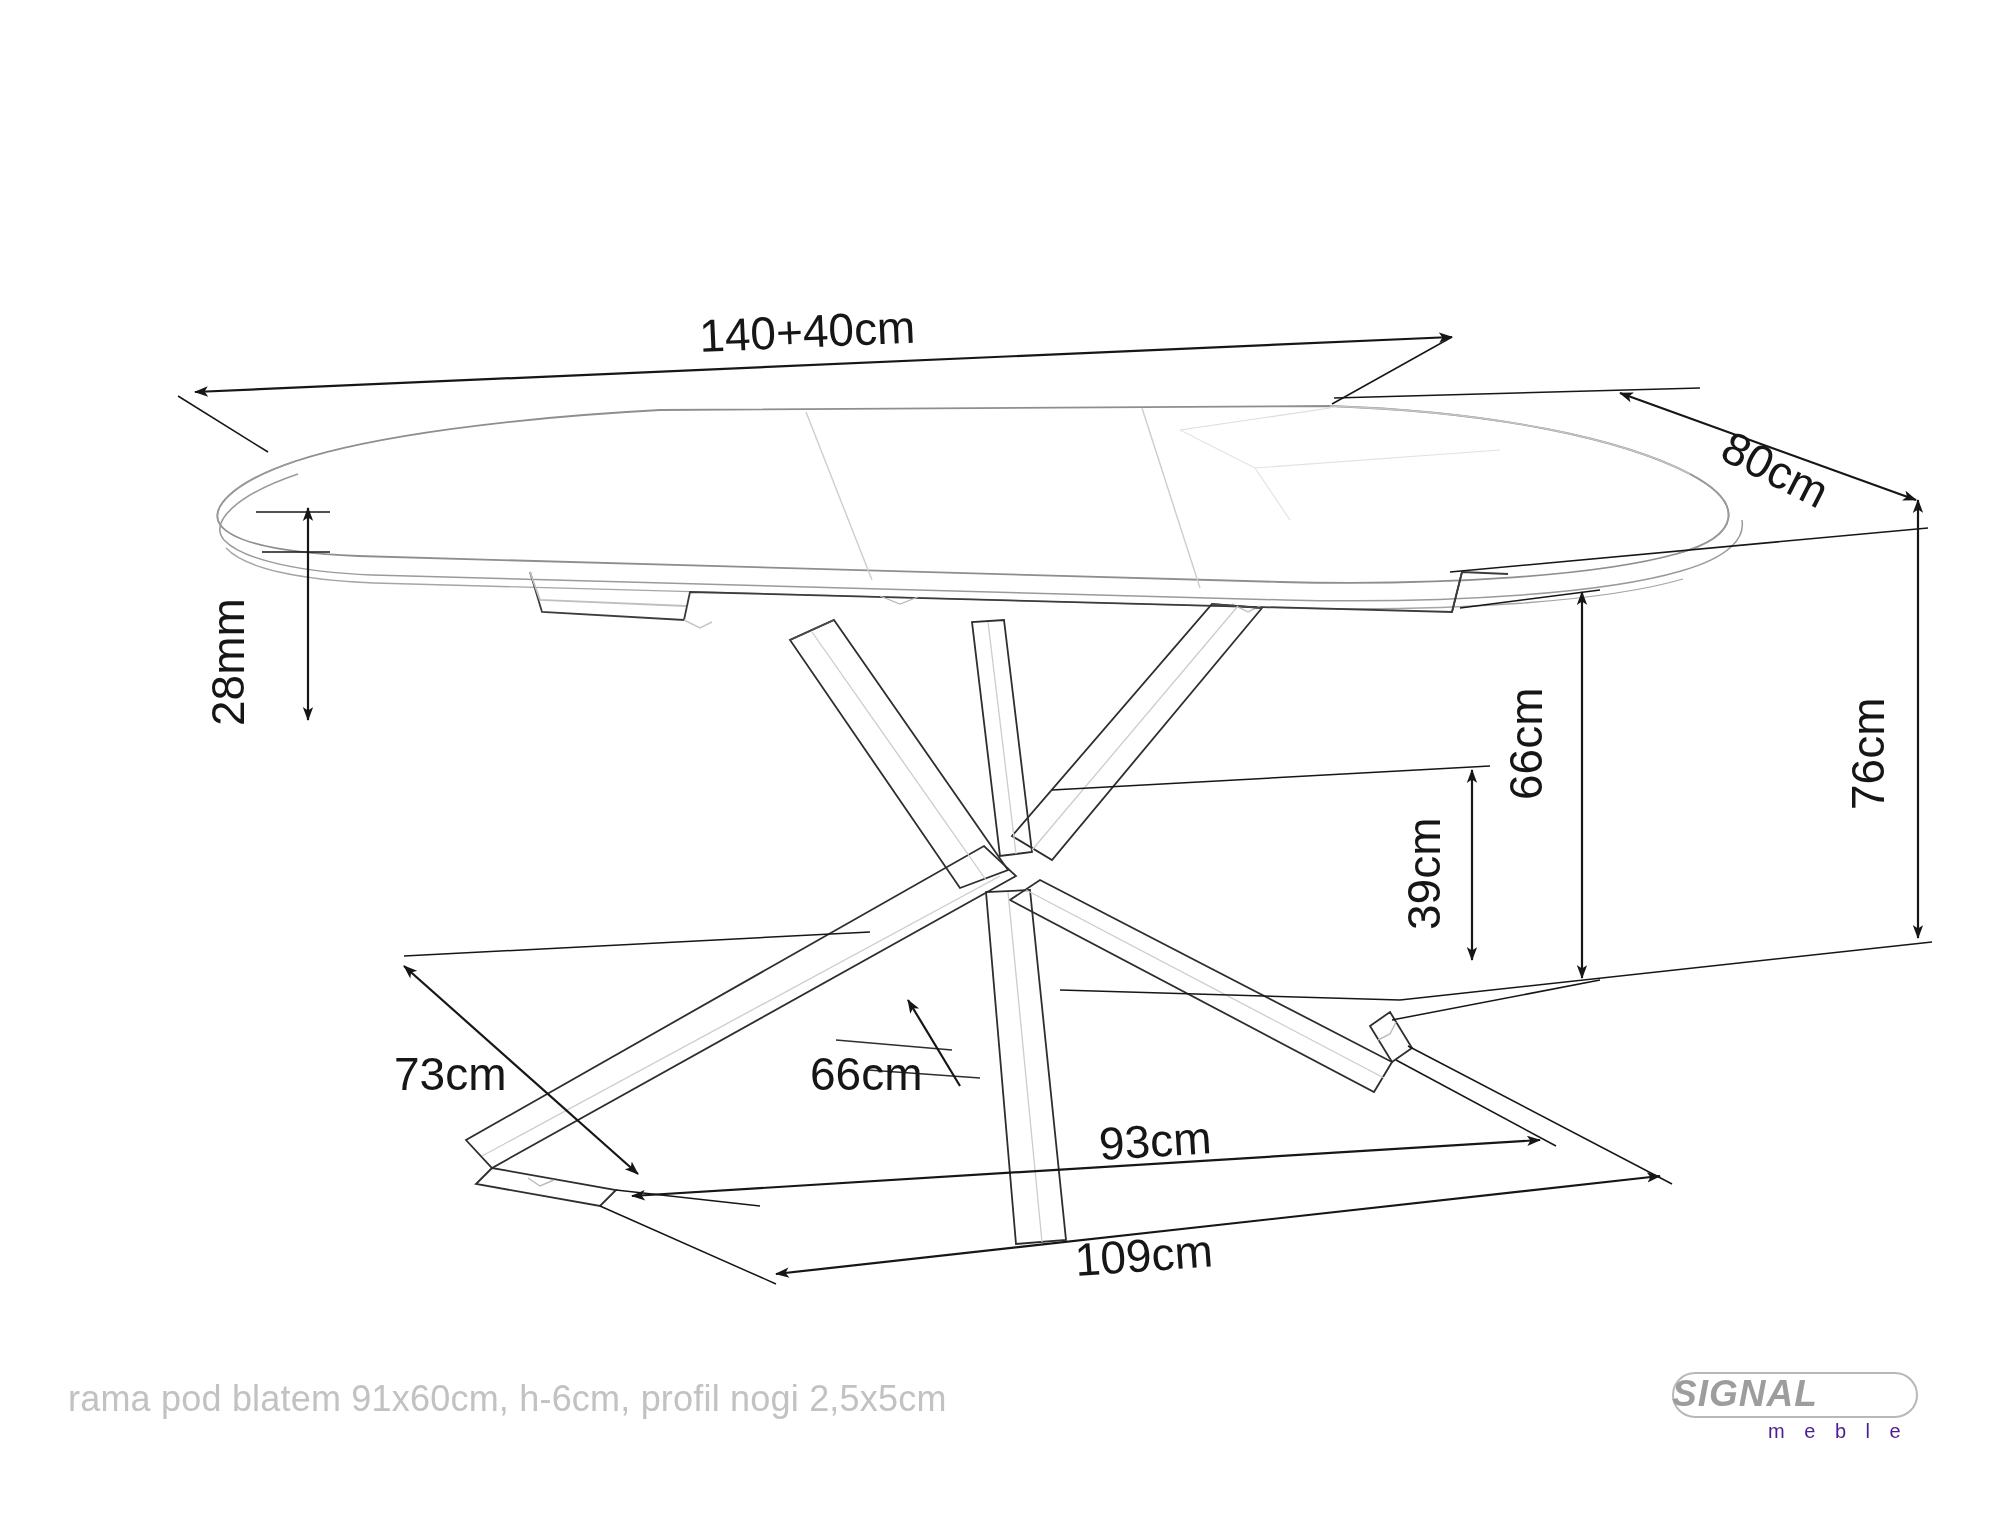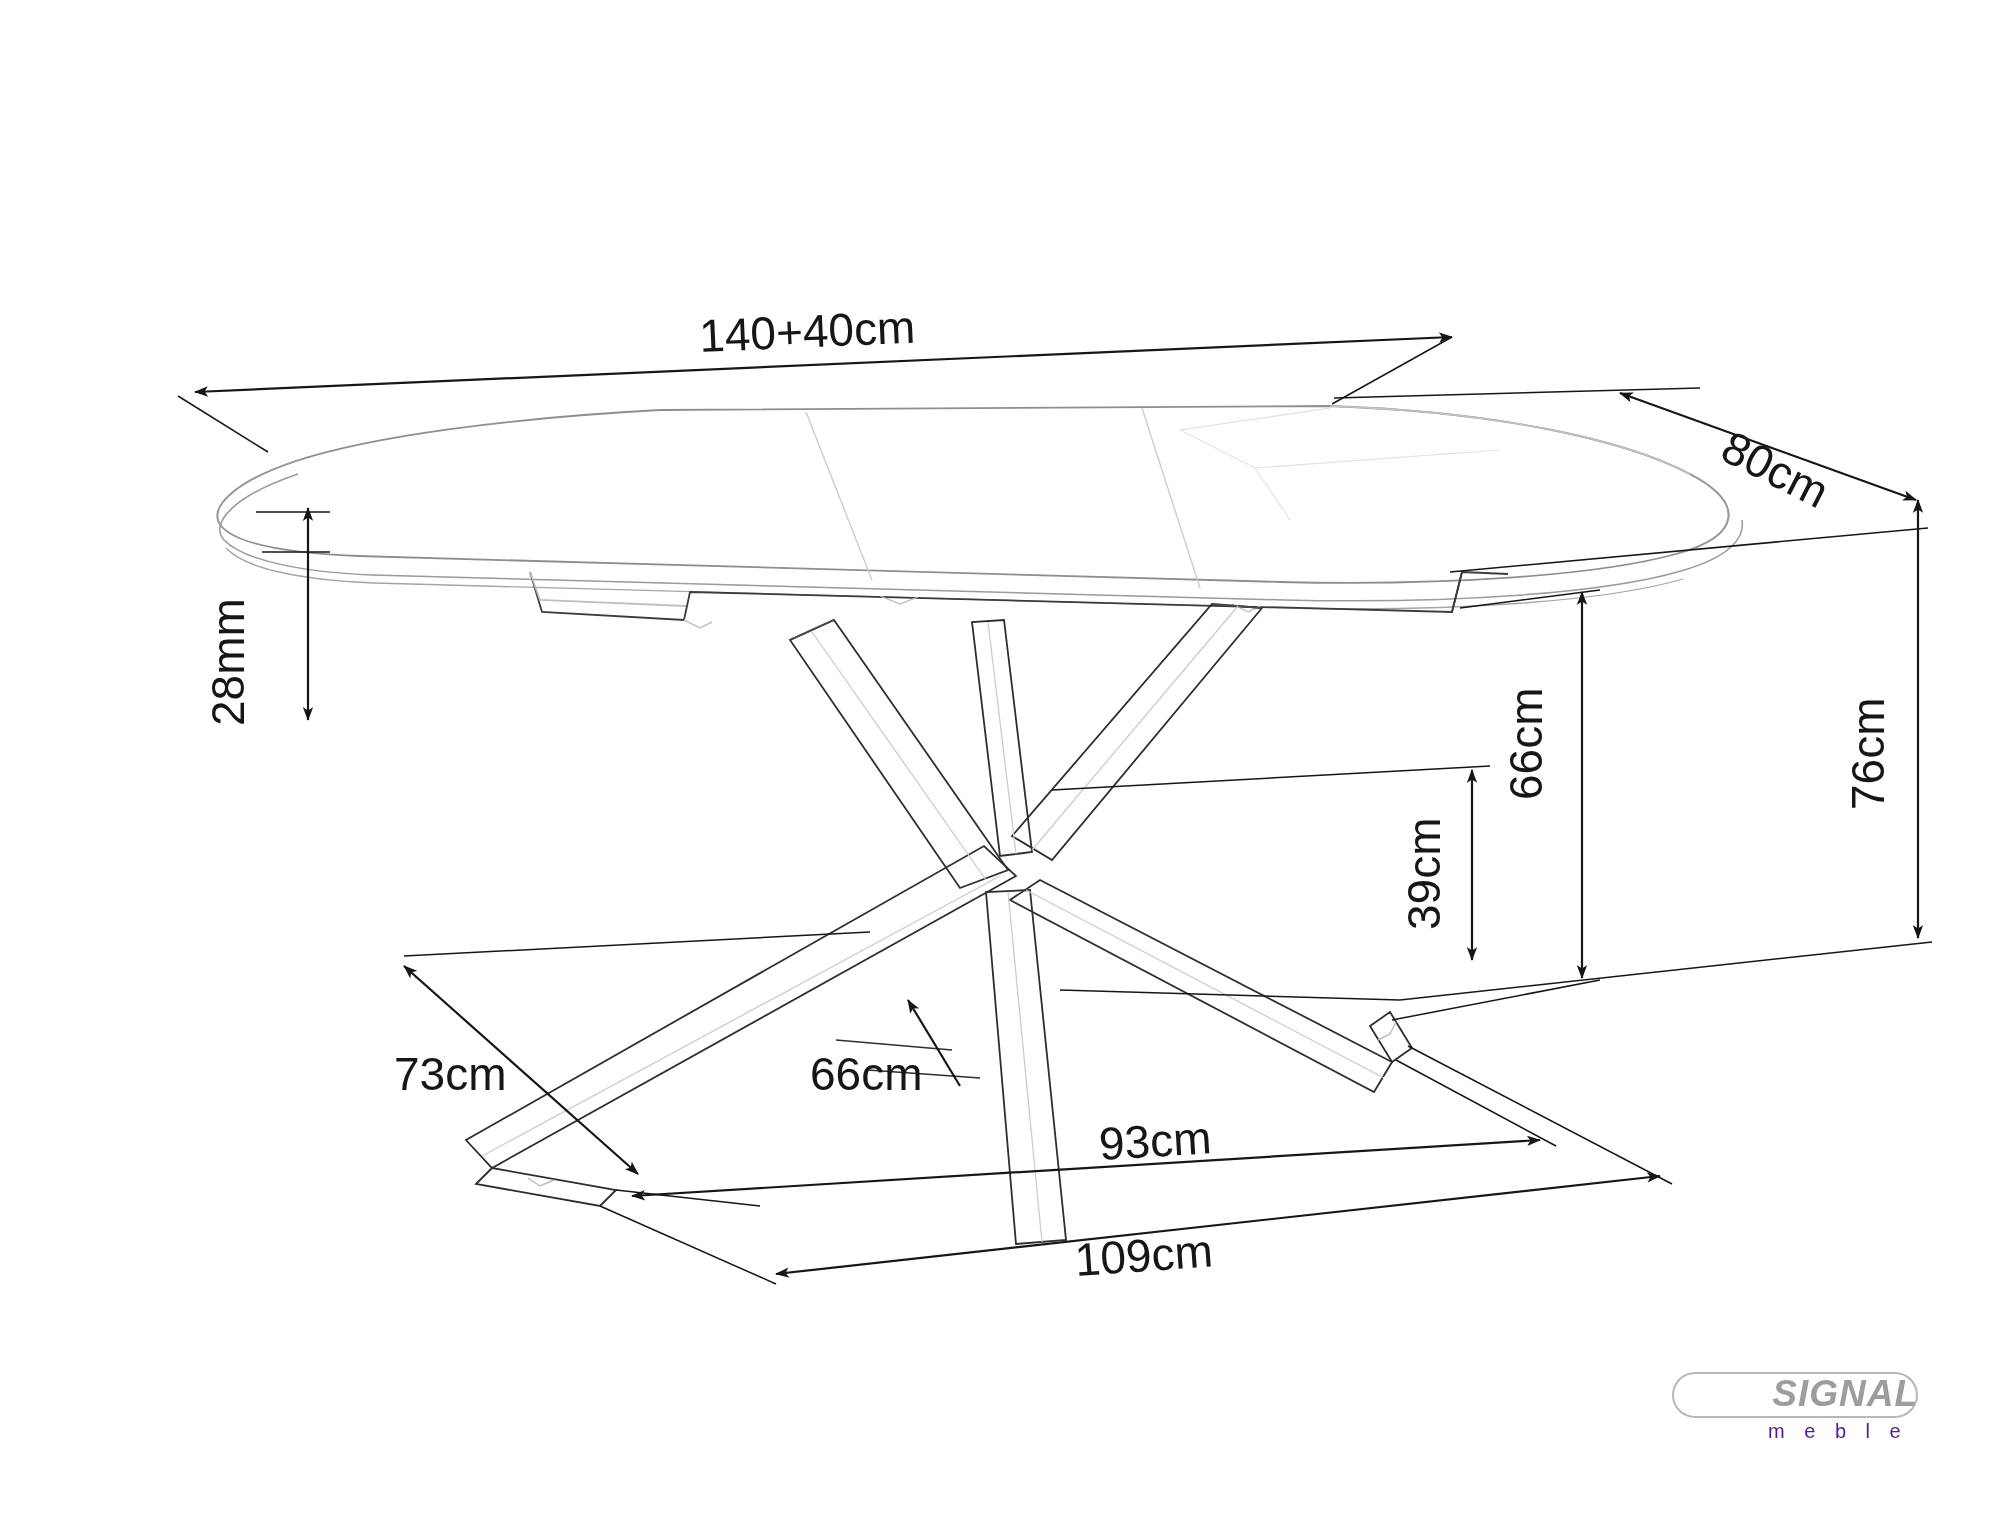--- a/index.html
+++ b/index.html
@@ -55,21 +55,21 @@
     border: 2.5px solid #b8b8b8;
     border-radius: 24px;
     box-sizing: border-box;
   }
   .logo-word {
     position: absolute;
     left: 0; top: 0;
     width: 246px;
     height: 46px;
     line-height: 44px;
-    text-align: right;
+    text-align: left;
     font-size: 37px;
     font-weight: 800;
     font-style: italic;
     color: #9d9d9d;
     letter-spacing: 1px;
   }
   .logo-sub {
     position: absolute;
     left: 96px;
     top: 48px;
@@ -238,20 +238,21 @@
       <text class="dimtxt" x="394" y="1090">73cm</text>
 
       <text class="dimtxt" x="810" y="1090">66cm</text>
 
       <text class="dimtxt" x="1100" y="1160" transform="rotate(-3.5 1100 1160)">93cm</text>
 
       <text class="dimtxt" x="1076" y="1276" transform="rotate(-4 1076 1276)">109cm</text>
     </g>
   </svg>
 
+  <div class="caption">rama pod blatem 91x60cm, h-6cm, profil nogi 2,5x5cm</div>
 
   <div class="logo">
     <div class="logo-pill"></div>
     <div class="logo-word">SIGNAL</div>
     <div class="logo-sub">m e b l e</div>
   </div>
 
 </div>
 
 </body></html>

